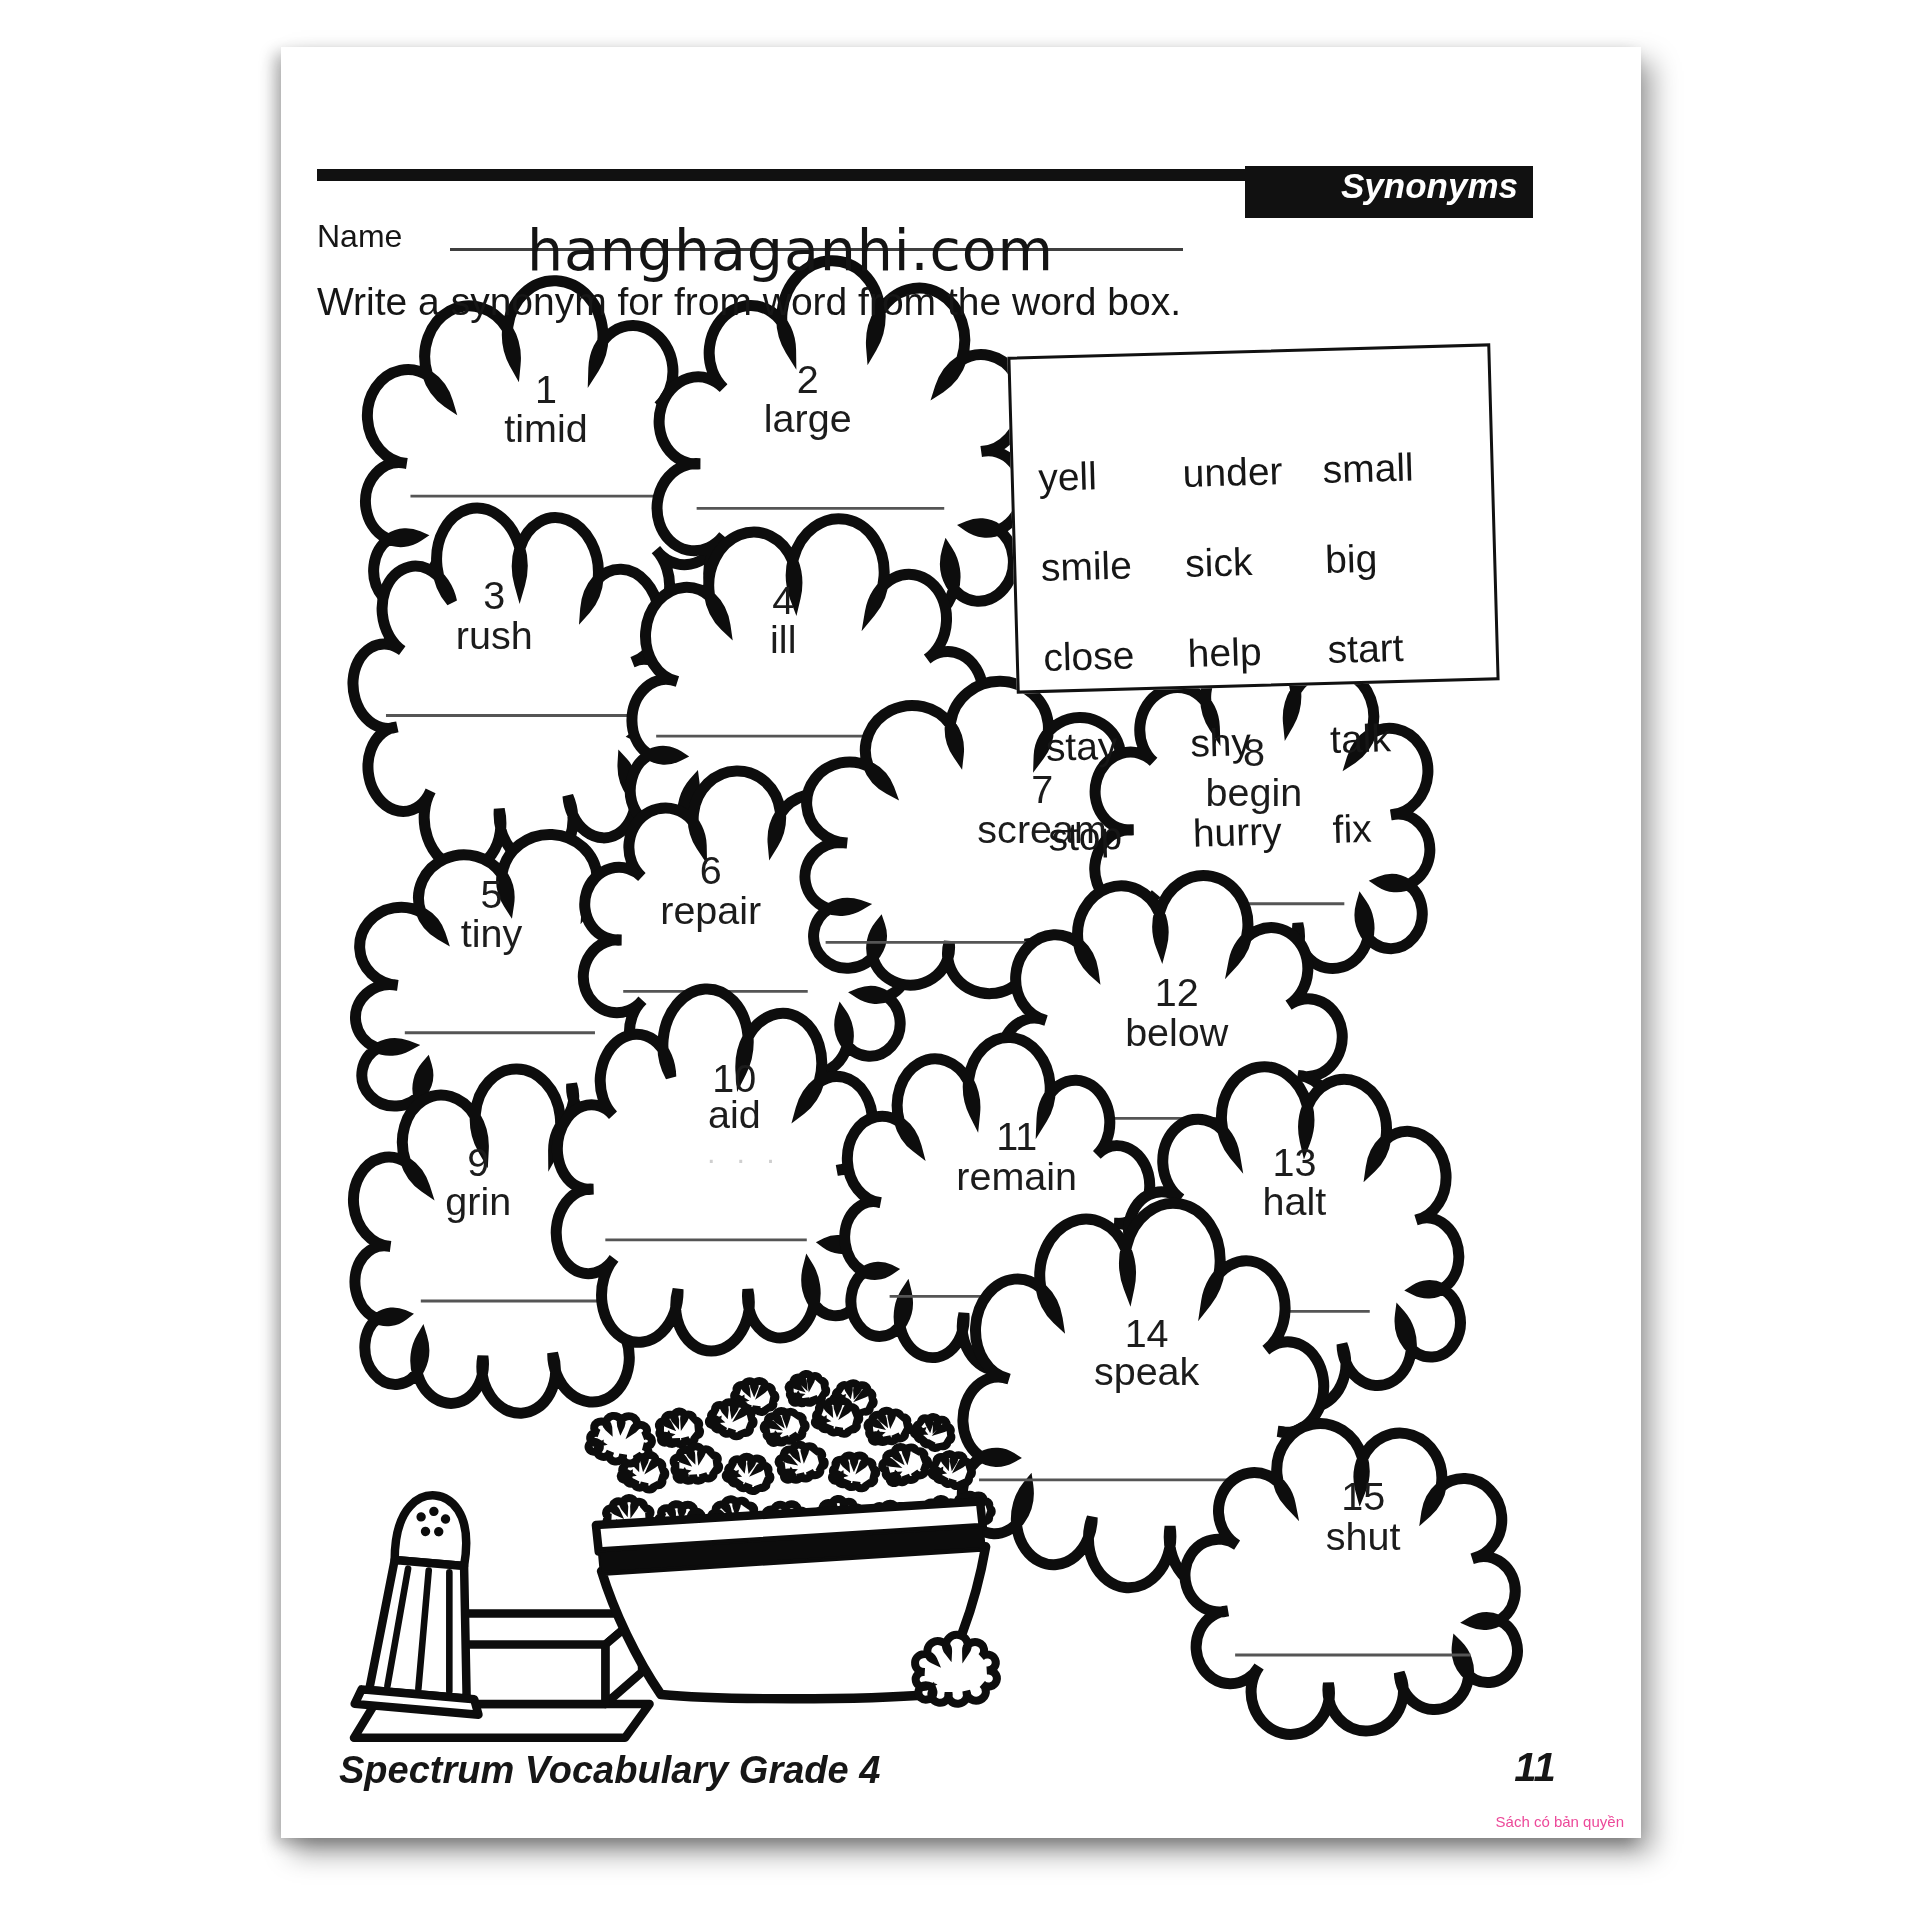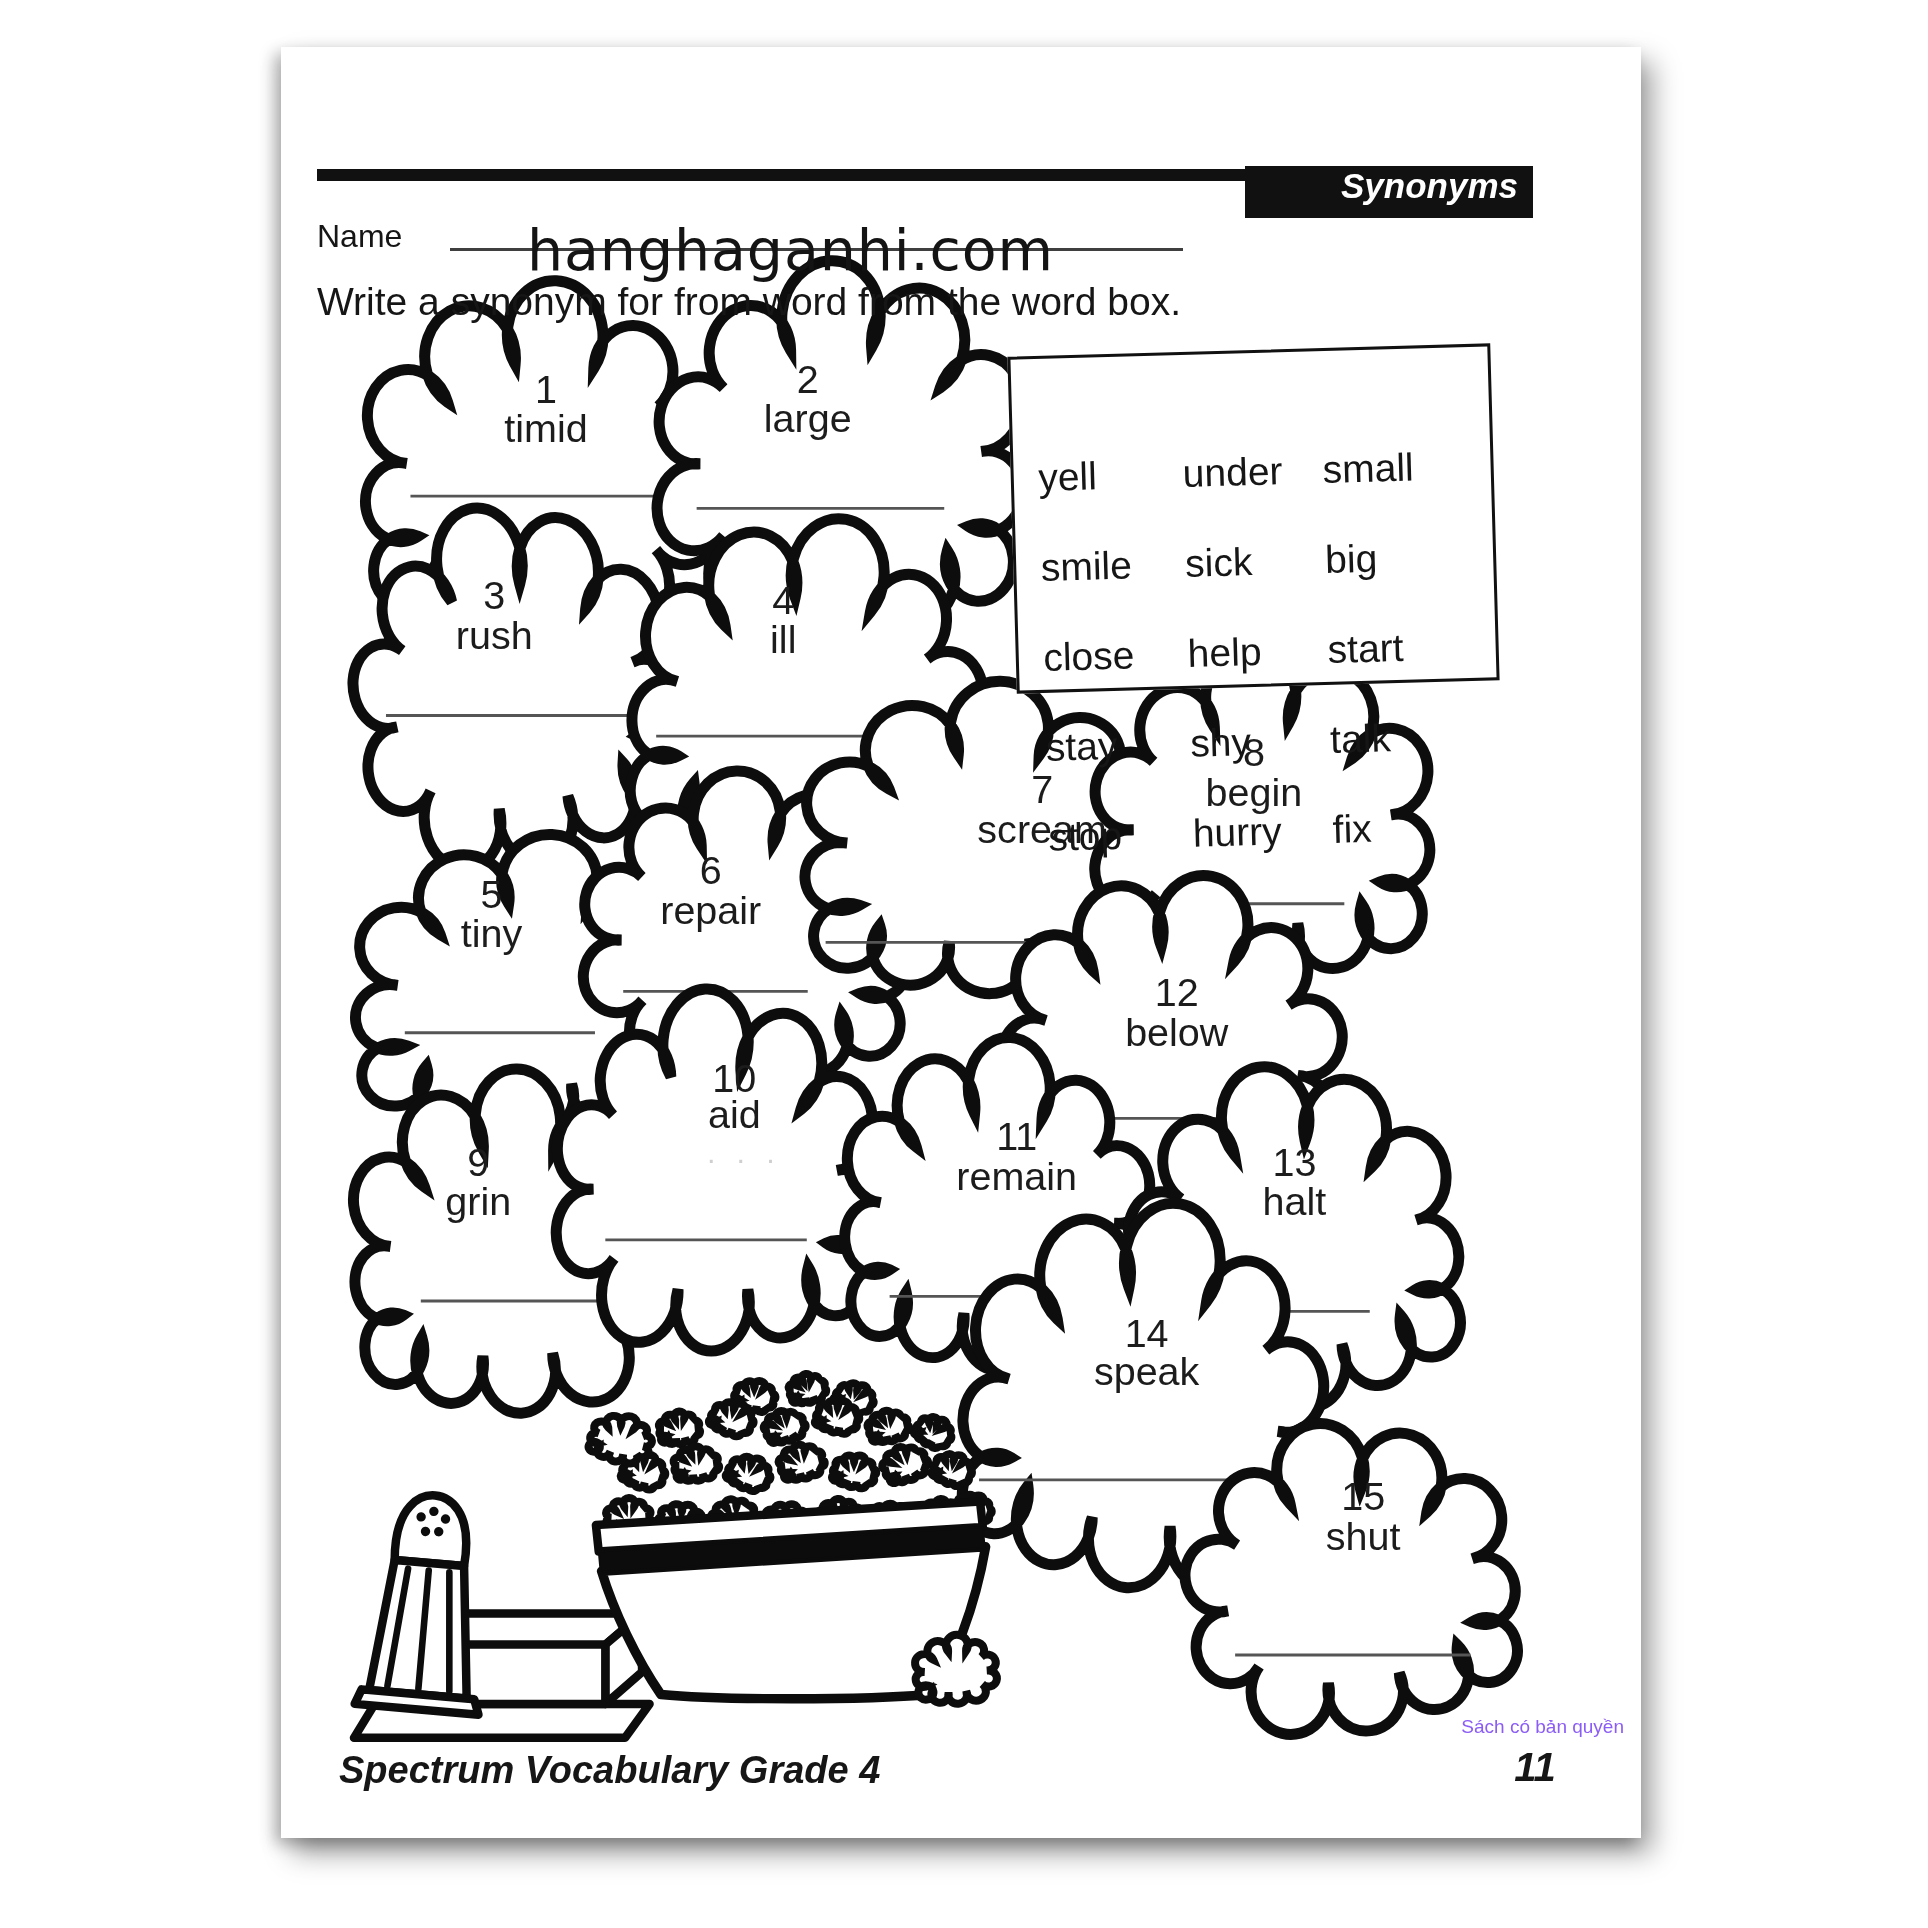--- a/index.html
+++ b/index.html
@@ -28,21 +28,21 @@
   .answer-line{stroke:#555;stroke-width:3;}
   .cloud-num,.cloud-word{font-family:"Liberation Sans",sans-serif;font-size:42px;
         fill:#1c1c1c;text-anchor:middle;}
   .smudge{fill:#cfcfcf;font-size:32px;letter-spacing:6px;text-anchor:middle;}
   .ill-white{fill:#ffffff;stroke:#0c0c0c;stroke-width:9;stroke-linejoin:round;}
   .ill-black{fill:#0c0c0c;stroke:#0c0c0c;stroke-width:2;}
   .ill-thin{stroke:#0c0c0c;stroke-width:7;stroke-linecap:round;}
   .footer-title{left:325px;top:1749px;font-size:38px;font-weight:bold;font-style:italic;margin-left:14px;}
   .page-number{left:1502px;top:1745px;width:66px;text-align:center;font-size:40px;
         font-weight:bold;font-style:italic;}
-  .copyright{left:1318px;top:1716px;width:306px;text-align:right;font-size:19px;color:#8b5cf6;}
+  .copyright{left:1318px;top:1813px;width:306px;text-align:right;font-size:15px;color:#ec4899;}
 </style>
 </head>
 <body>
 
 <div class="abs page"></div>
 
 <svg width="1928" height="1928" viewBox="0 0 2048 2048">
   <defs>
     <path id="blob" vector-effect="non-scaling-stroke" d="M -160,55
          a 42,42 0 1 1 -8,-78

